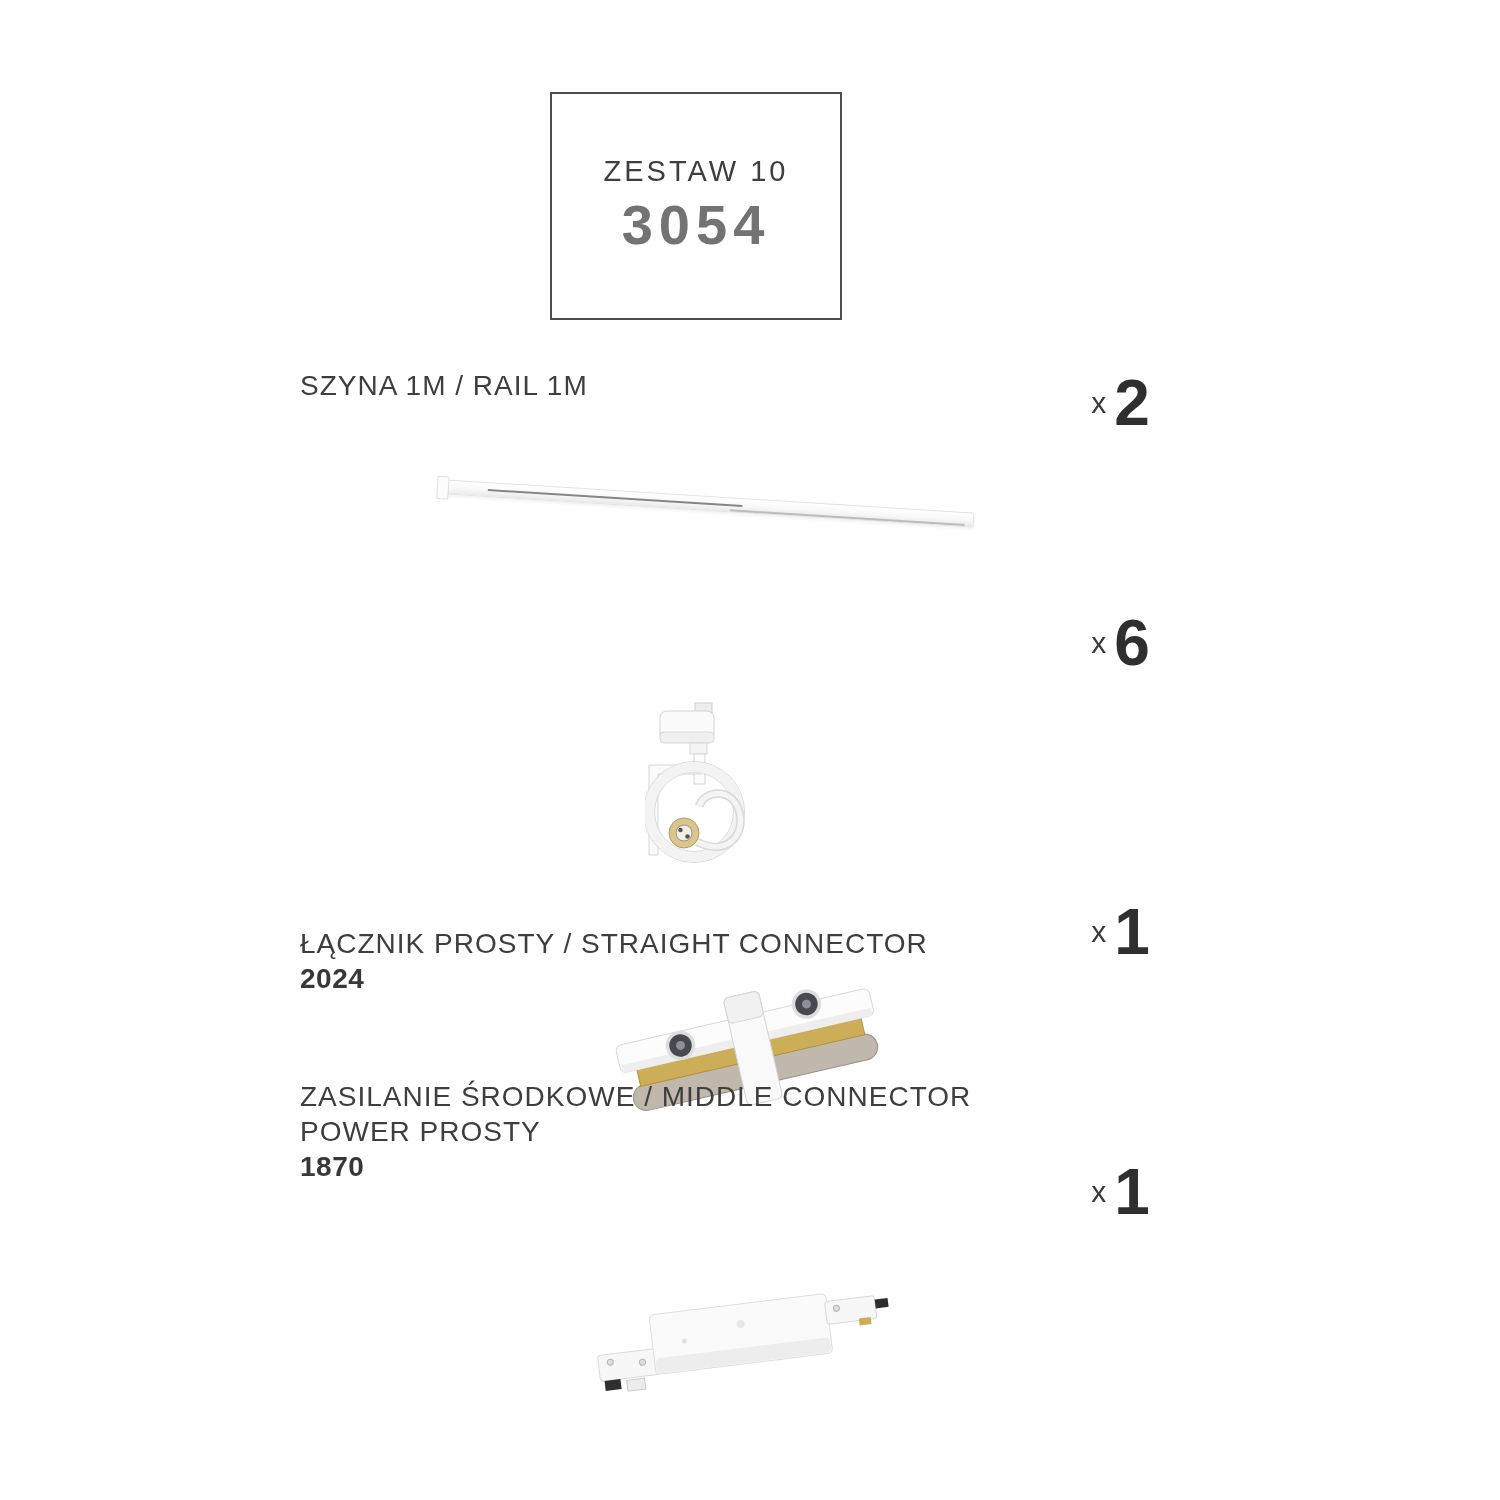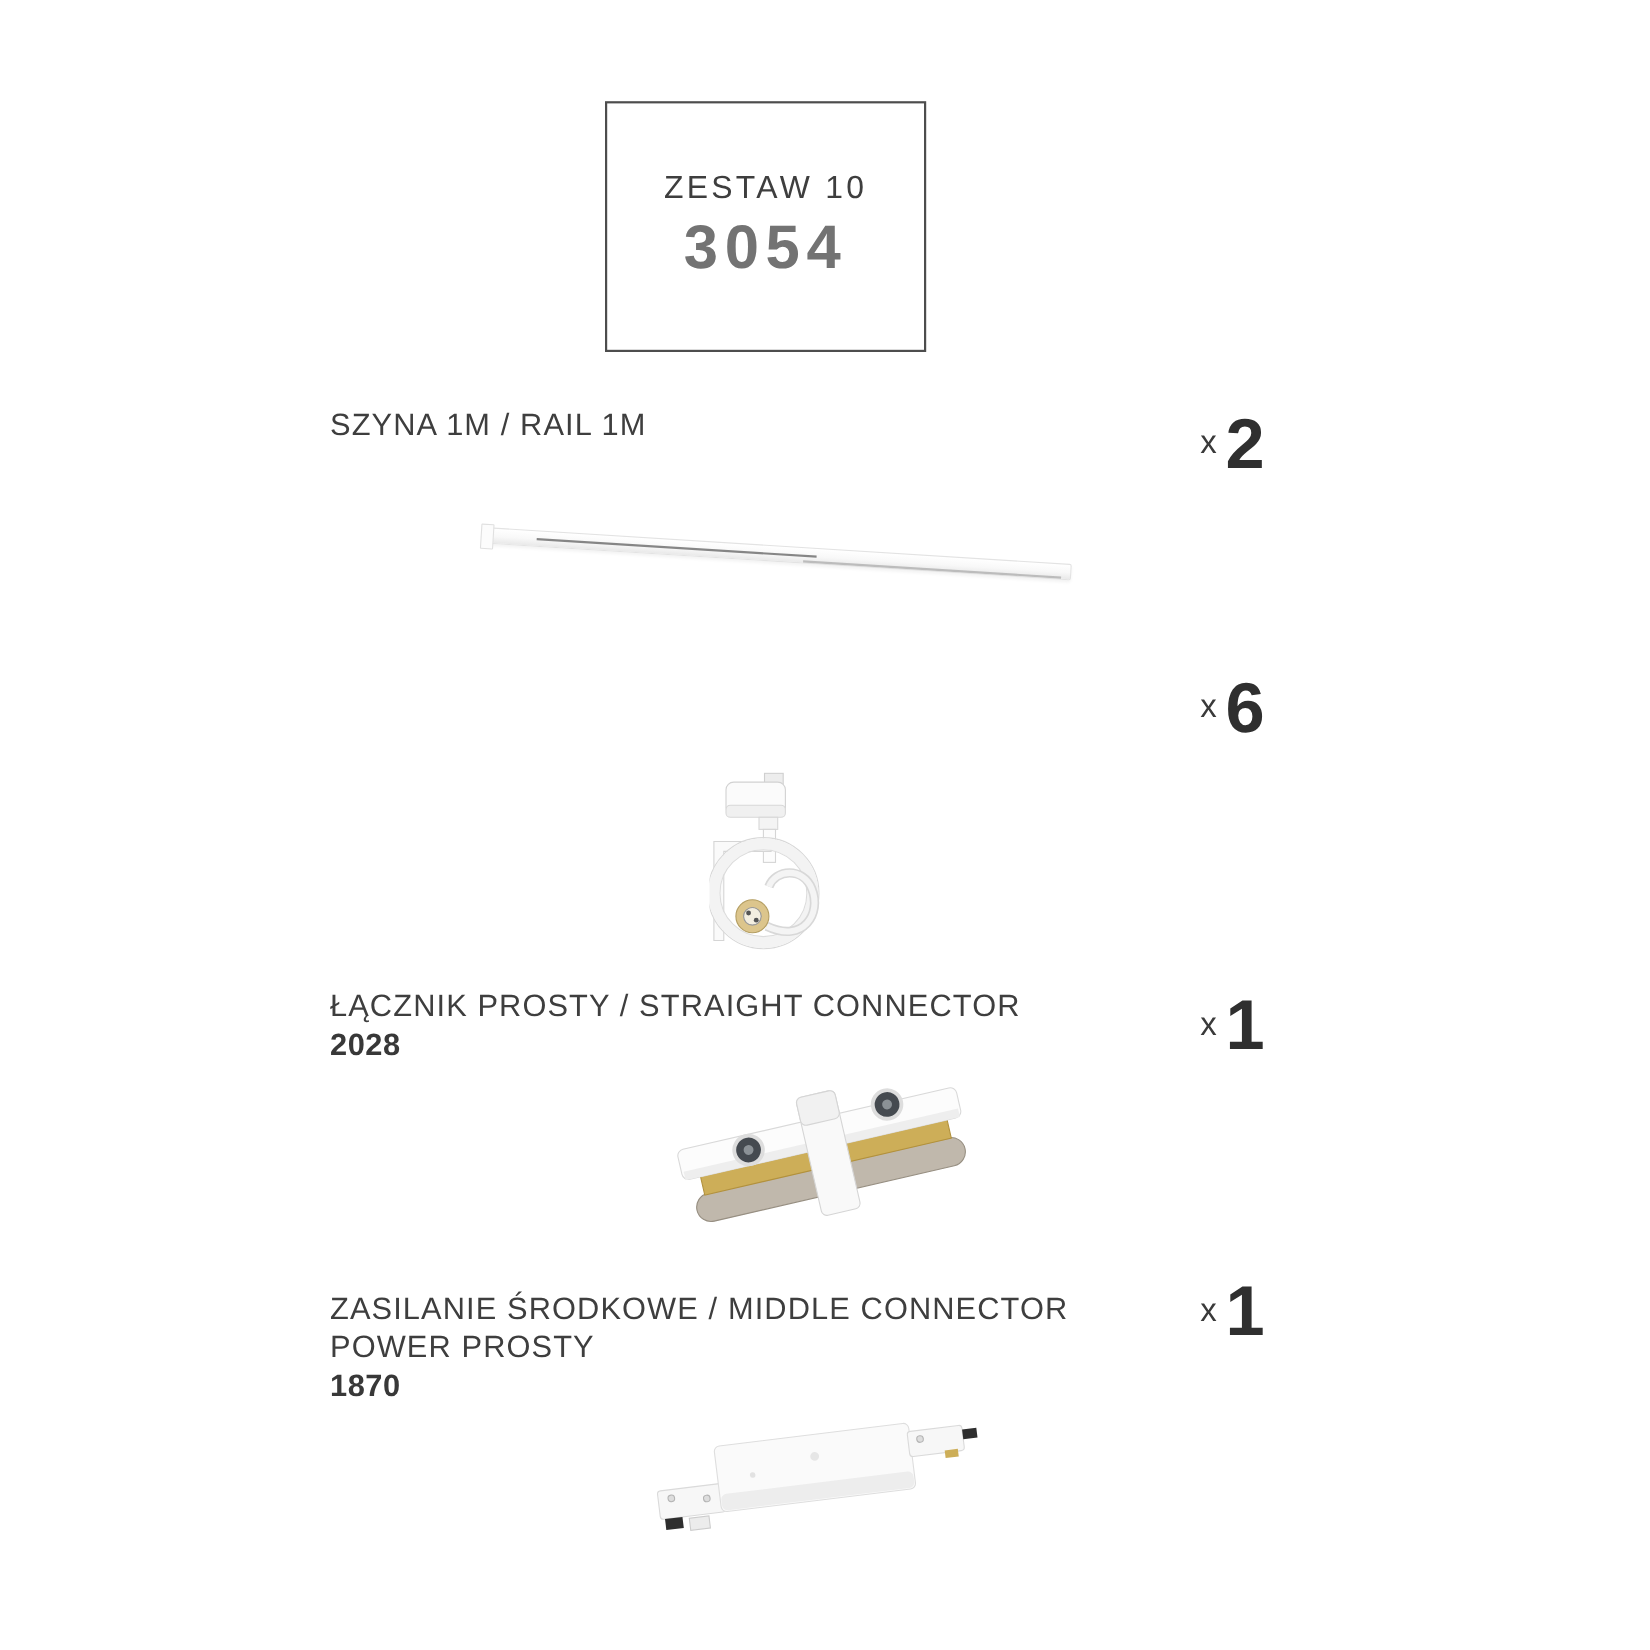--- a/index.html
+++ b/index.html
@@ -138,23 +138,23 @@
       <path d="M 52 140 C 86 156 102 128 93 106 C 85 86 60 88 54 104" fill="none" stroke="#f4f4f4" stroke-width="5.5"></path>
 
       <circle cx="39" cy="131" r="15" fill="#dcc58c" stroke="#b49e62"></circle>
       <circle cx="39" cy="131" r="8" fill="#f2edd f"></circle>
       <circle cx="39" cy="131" r="8" fill="#f3eee0" stroke="#9c9c9c"></circle>
       <circle cx="35.5" cy="128" r="2.2" fill="#555555"></circle>
       <circle cx="42.5" cy="134.5" r="2.2" fill="#555555"></circle>
     </svg>
   </div>
 
-  <div class="item-text" style="top:897px">
+  <div class="item-text" style="top:926px">
     <div class="item-title">ŁĄCZNIK PROSTY / STRAIGHT CONNECTOR</div>
-    <div class="item-code">2028</div>
+    <div class="item-code">2024</div>
   </div>
   <div class="qty" style="top:896px">
     <span class="qty-x">x</span>
     <span class="qty-n">1</span>
   </div>
   <div class="img-wrap" style="left:600px; top:988px">
     <svg width="300" height="130" viewBox="0 0 300 130">
       <g transform="rotate(-13 150 65)">
 
         <rect x="26" y="72" width="250" height="26" rx="13" fill="#c0b8ac" stroke="#978f82"></rect>
@@ -168,21 +168,21 @@
         <rect x="136" y="6" width="36" height="26" rx="5" fill="#f1f1f1" stroke="#d5d5d5"></rect>
 
         <circle cx="84" cy="42" r="13" fill="#454a50" stroke="#dddddd" stroke-width="3.5"></circle>
         <circle cx="84" cy="42" r="4.5" fill="#8b9196"></circle>
         <circle cx="216" cy="30" r="13" fill="#454a50" stroke="#dddddd" stroke-width="3.5"></circle>
         <circle cx="216" cy="30" r="4.5" fill="#8b9196"></circle>
       </g>
     </svg>
   </div>
 
-  <div class="item-text" style="top:1172px">
+  <div class="item-text" style="top:1079px">
     <div class="item-title">ZASILANIE ŚRODKOWE / MIDDLE CONNECTOR</div>
     <div class="item-title">POWER PROSTY</div>
     <div class="item-code">1870</div>
   </div>
   <div class="qty" style="top:1156px">
     <span class="qty-x">x</span>
     <span class="qty-n">1</span>
   </div>
   <div class="img-wrap" style="left:593px; top:1283px">
     <svg width="315" height="120" viewBox="0 0 315 120">

